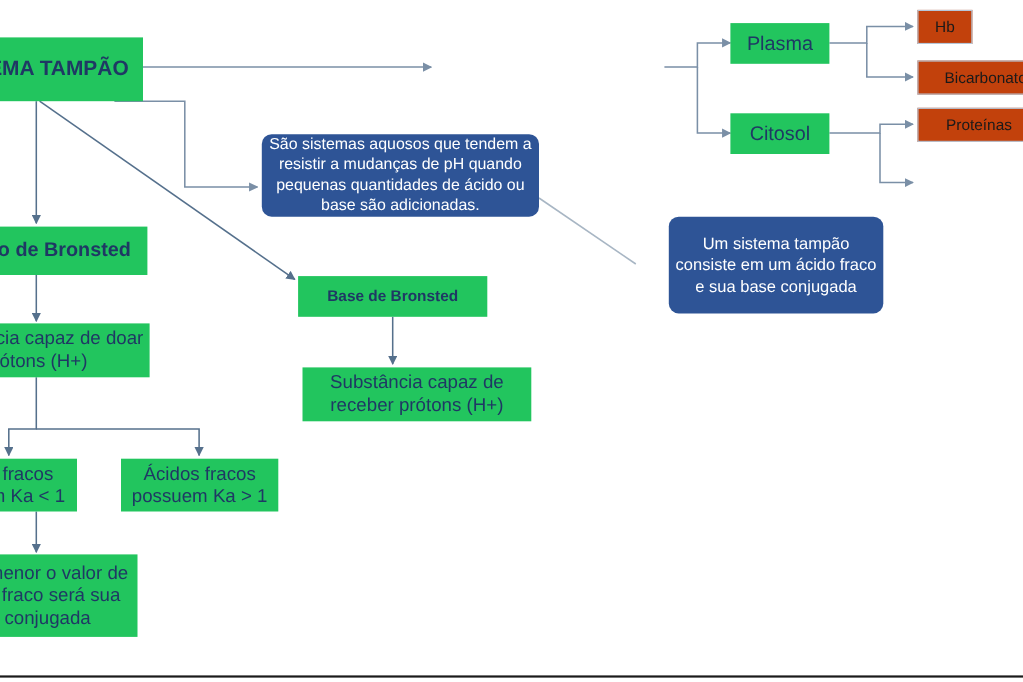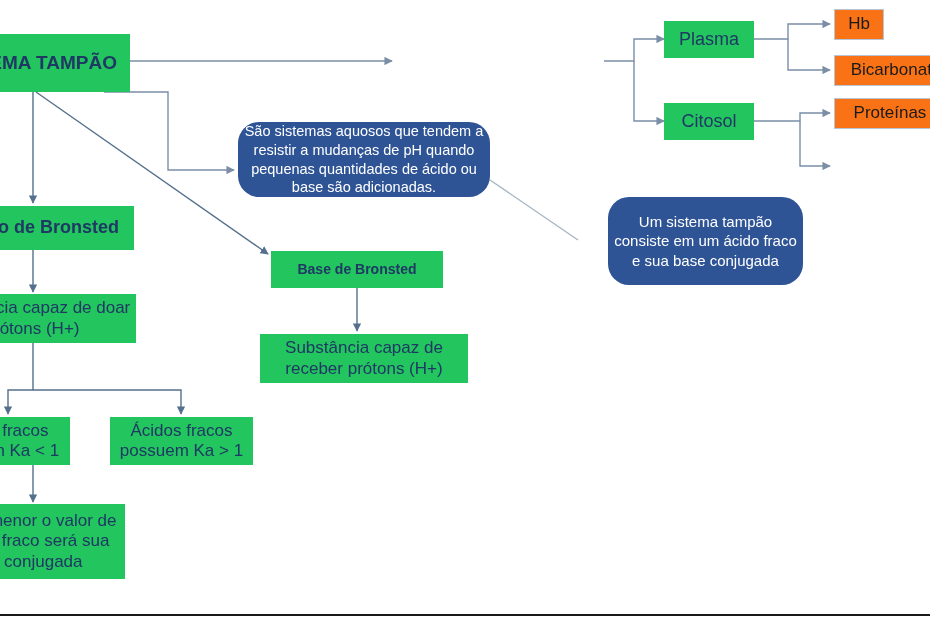--- a/index.html
+++ b/index.html
@@ -40,31 +40,31 @@
     color: #1F3864;
     font-size: 16px;
   }
   .box-light.bold {
     font-weight: bold;
   }
   
   .box-dark {
     background: #2E5496;
     color: #ffffff;
-    border-radius: 21px;
+    border-radius: 9px;
     font-size: 14.5px;
     line-height: 1.3;
     padding: 20px 6px;
   }
   
   .box-outline {
-    background: #f97316;
+    background: #c2410c;
     border: 1px solid #B6C6D8;
     color: #1A1A1A;
-    font-size: 17px;
+    font-size: 14px;
   }
   .bottom-rule {
     position: absolute;
     left: 0;
     width: 930px;
     height: 2px;
     background: #1A1A1A;
   }
 </style>
 </head>
@@ -153,21 +153,21 @@
   </div>
 
   <div class="node box-light bold" style="left:271px; top:251px; width:172px; height:37px; font-size:14px;">
     <span>Base de Bronsted</span>
   </div>
 
   <div class="node box-light" style="left:-72px; top:294px; width:208px; height:49px; font-size:17px;">
     <span>Substância capaz de doar prótons (H+)</span>
   </div>
 
-  <div class="node box-light" style="left:260px; top:334px; width:208px; height:49px; font-size:17px;">
+  <div class="node box-light" style="left:275px; top:334px; width:208px; height:49px; font-size:17px;">
     <span>Substância capaz de receber prótons (H+)</span>
   </div>
 
   <div class="node box-light" style="left:-75px; top:417px; width:145px; height:48px; font-size:17px;">
     <span>Ácidos fracos possuem Ka &lt; 1</span>
   </div>
 
   <div class="node box-light" style="left:110px; top:417px; width:143px; height:48px; font-size:17px;">
     <span>Ácidos fracos possuem Ka &gt; 1</span>
   </div>

